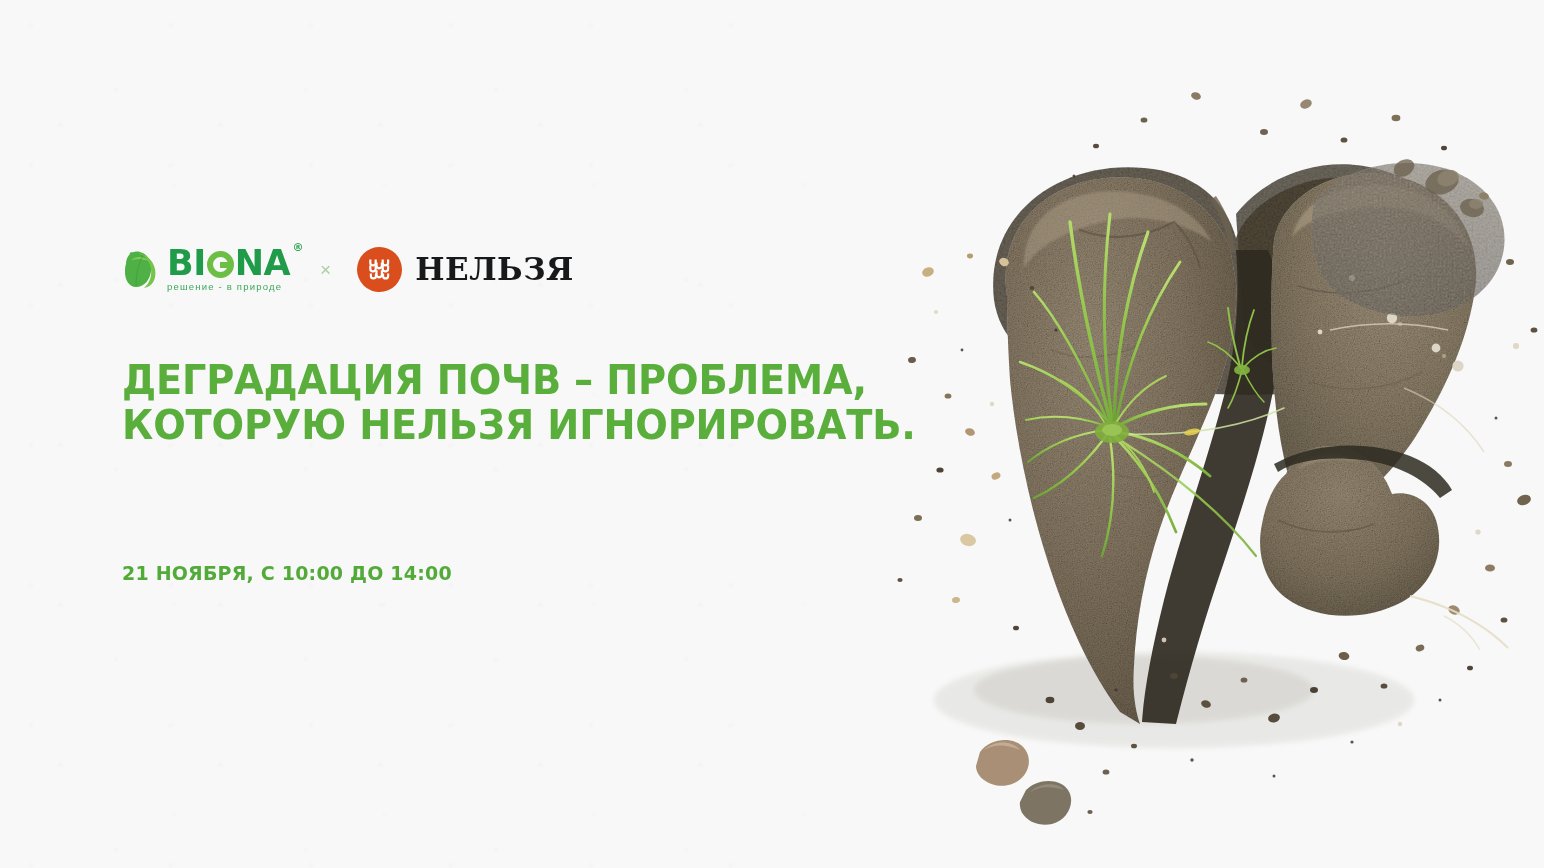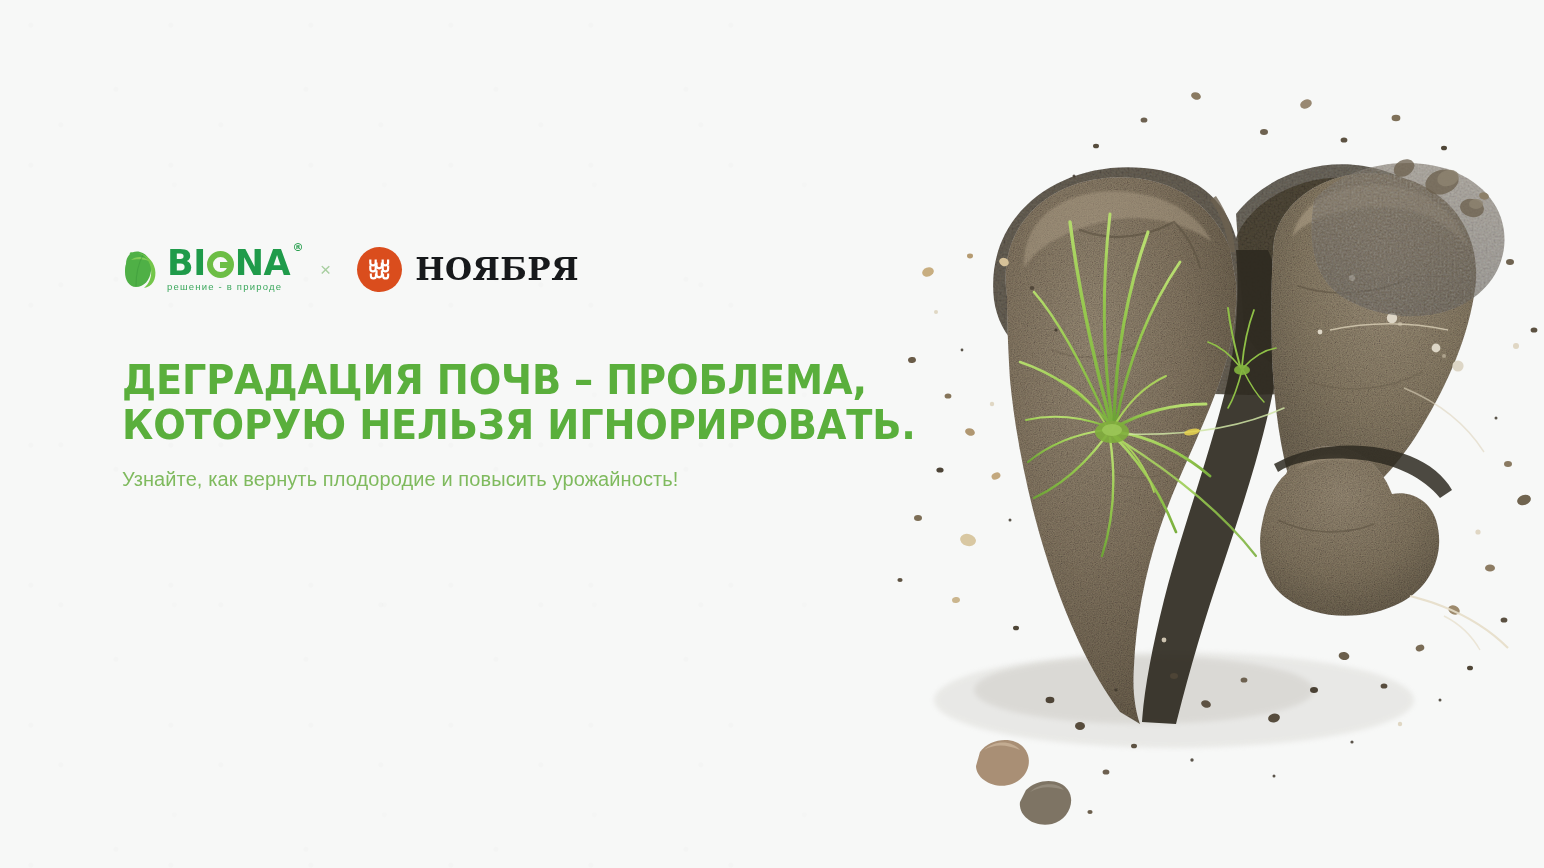--- a/index.html
+++ b/index.html
@@ -534,26 +534,26 @@
                        a3.8 3.8 0 0 1 -7.6 0 Z"></path>
               <path d="M11.4 16.3 h2.2 v4.2 a1.6 1.6 0 0 0 3.2 0 v-4.2 h2.2 v4.3
                        a3.8 3.8 0 0 1 -7.6 0 Z"></path>
               <path d="M5.8 19.4 h2.1 v2.4 a1.5 1.5 0 0 0 3 0 v-2.4 h2.1 v2.5
                        a3.6 3.6 0 0 1 -7.2 0 Z"></path>
               <path d="M18.0 19.4 h2.1 v2.4 a1.5 1.5 0 0 0 3 0 v-2.4 h2.1 v2.5
                        a3.6 3.6 0 0 1 -7.2 0 Z"></path>
             </g>
           </svg>
         </span>
-        <span class="yug-word">НОЯБРЯ</span>
+        <span class="yug-word">НЕЛЬЗЯ</span>
       </div>
     </div>
 
     <h1 class="headline">
       <span class="ln">ДЕГРАДАЦИЯ ПОЧВ – ПРОБЛЕМА,</span>
       <span class="ln">КОТОРУЮ НЕЛЬЗЯ ИГНОРИРОВАТЬ.</span>
     </h1>
 
-    <p class="subtitle">Узнайте, как вернуть плодородие и повысить урожайность!</p>
-
+
+    <p class="event-date">21 НОЯБРЯ, С 10:00 ДО 14:00</p>
 
   </div>
 </div>
 
 </body></html>

